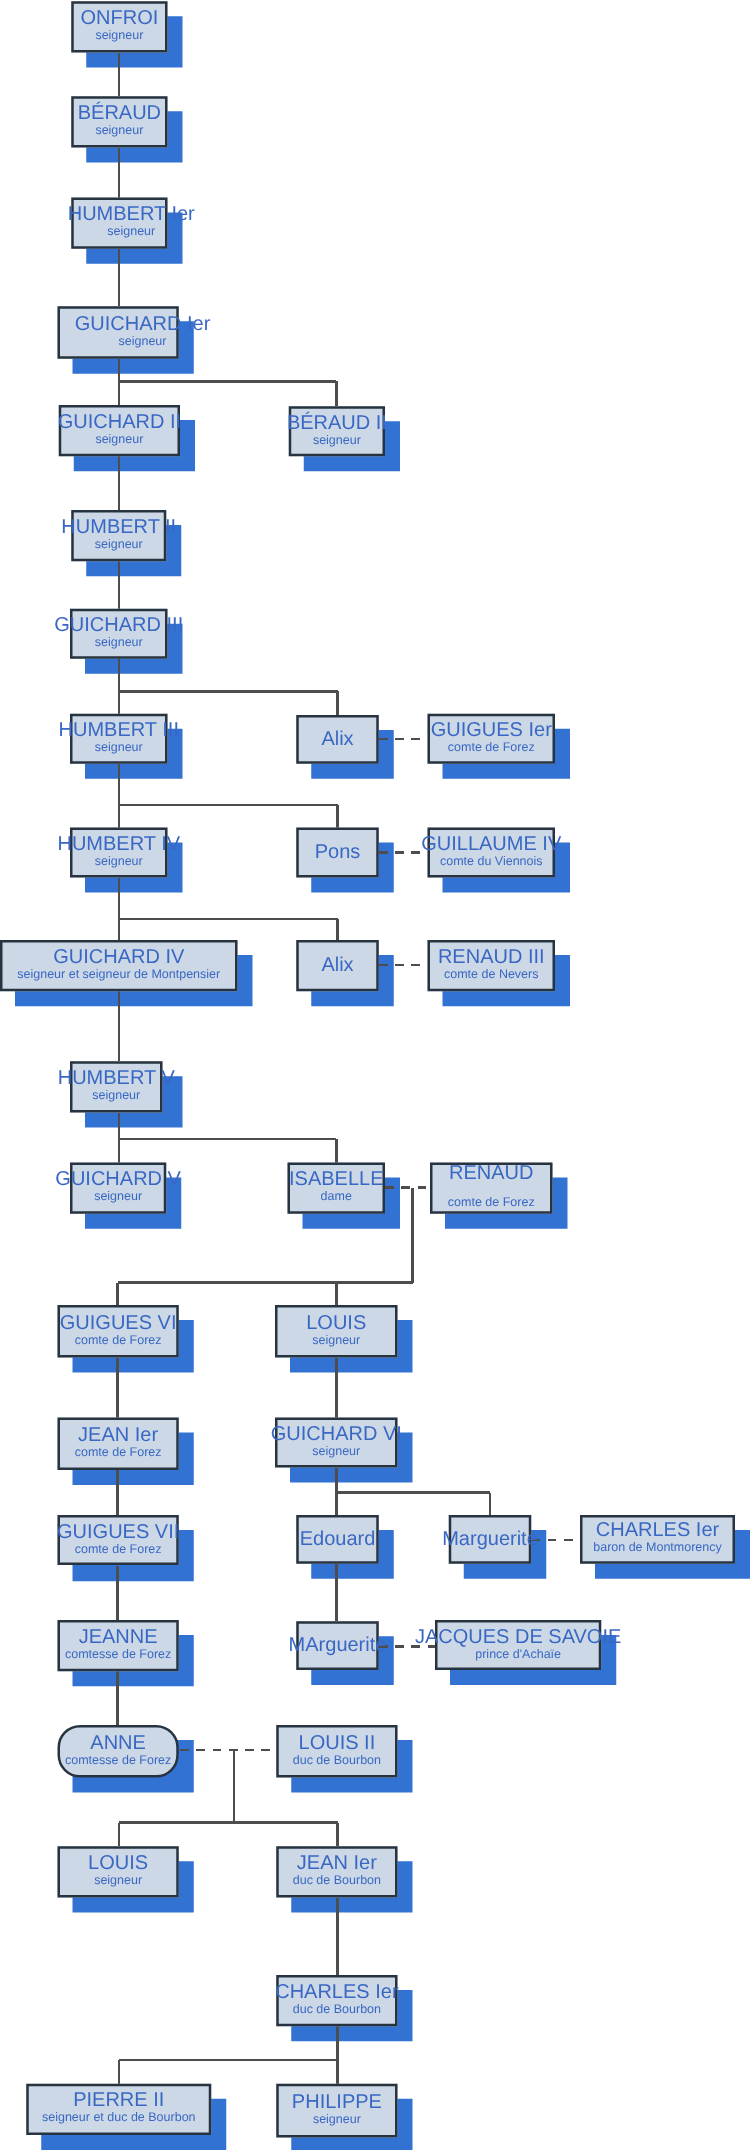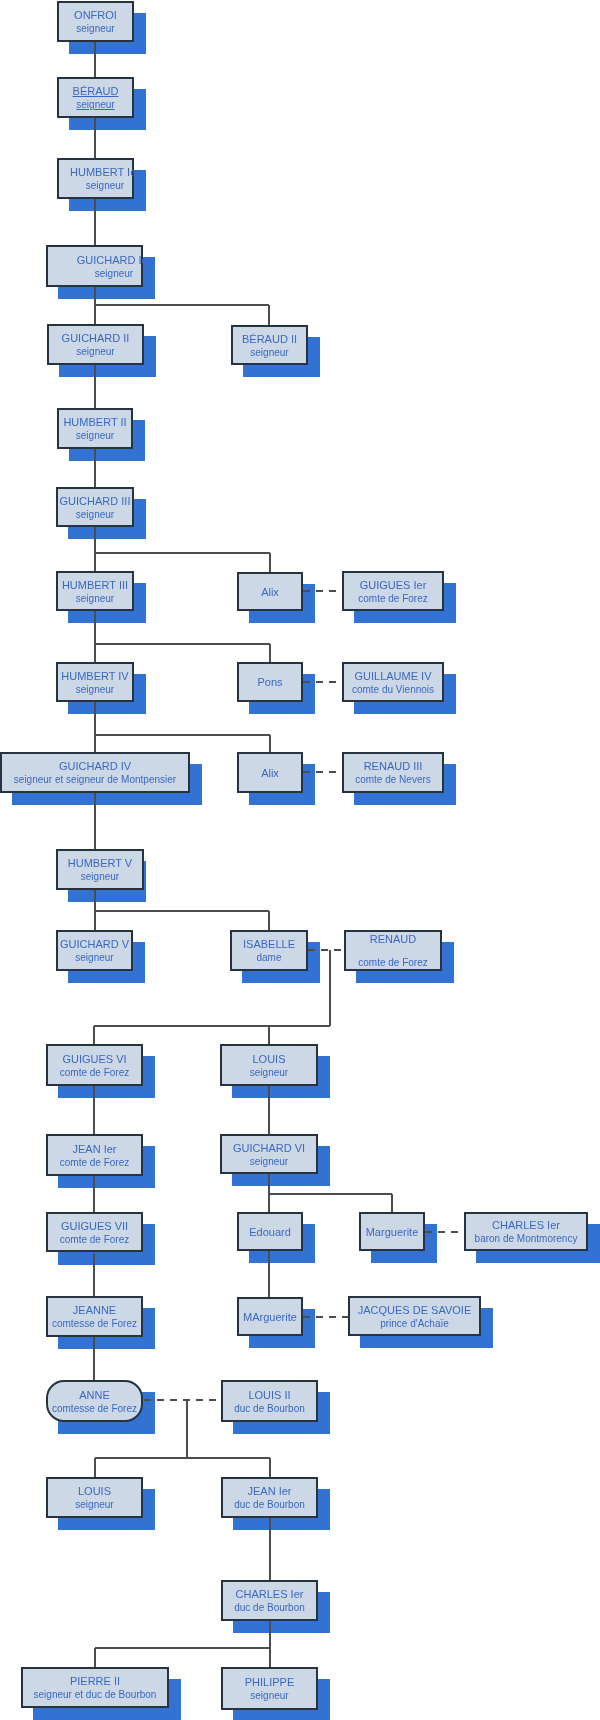--- a/index.html
+++ b/index.html
@@ -26,21 +26,21 @@
     border: 2px solid var(--node-border, #273440);
     color: var(--text-color, #3968c4);
     display: flex;
     flex-direction: column;
     align-items: center;
     justify-content: center;
     text-align: center;
     cursor: default;
   }
   .person-name {
-    font-size: 11px;
+    font-size: 16px;
     line-height: 14px;
     white-space: nowrap;
   }
   .person-title {
     font-size: 10px;
     line-height: 13px;
     white-space: nowrap;
   }
 </style>
 </head>
@@ -134,21 +134,21 @@
       <line x1="303" y1="772" x2="342" y2="772" stroke="#4d4d4d" stroke-width="2" shape-rendering="crispEdges" stroke-dasharray="7,6"></line>
       <line x1="308" y1="950" x2="344" y2="950" stroke="#4d4d4d" stroke-width="2" shape-rendering="crispEdges" stroke-dasharray="7,6"></line>
       <line x1="425" y1="1232" x2="464" y2="1232" stroke="#4d4d4d" stroke-width="2" shape-rendering="crispEdges" stroke-dasharray="7,6"></line>
       <line x1="303" y1="1317" x2="348" y2="1317" stroke="#4d4d4d" stroke-width="2" shape-rendering="crispEdges" stroke-dasharray="7,6"></line>
       <line x1="144" y1="1400" x2="221" y2="1400" stroke="#4d4d4d" stroke-width="2" shape-rendering="crispEdges" stroke-dasharray="7,6"></line>
     </svg>
     <div class="node" style="left: 57px; top: 1px; width: 77px; height: 41px;">
       <span class="person-name">ONFROI</span>
       <span class="person-title">seigneur</span>
     </div>
-    <div class="node" style="left: 57px; top: 77px; width: 77px; height: 41px; text-decoration: underline;">
+    <div class="node" style="left: 57px; top: 77px; width: 77px; height: 41px;">
       <span class="person-name">BÉRAUD</span>
       <span class="person-title">seigneur</span>
     </div>
     <div class="node" style="left: 57px; top: 158px; width: 77px; height: 41px; padding-left: 19px;">
       <span class="person-name">HUMBERT Ier</span>
       <span class="person-title">seigneur</span>
     </div>
     <div class="node" style="left: 46px; top: 245px; width: 97px; height: 42px; padding-left: 39px;">
       <span class="person-name">GUICHARD Ier</span>
       <span class="person-title">seigneur</span>
@@ -195,21 +195,21 @@
       <span class="person-name">GUICHARD IV</span>
       <span class="person-title">seigneur et seigneur de Montpensier</span>
     </div>
     <div class="node" style="left: 237px; top: 752px; width: 66px; height: 41px;">
       <span class="person-name">Alix</span>
     </div>
     <div class="node" style="left: 342px; top: 752px; width: 102px; height: 41px;">
       <span class="person-name">RENAUD III</span>
       <span class="person-title">comte de Nevers</span>
     </div>
-    <div class="node" style="left: 56px; top: 849px; width: 88px; height: 41px;">
+    <div class="node" style="left: 56px; top: 849px; width: 74px; height: 41px;">
       <span class="person-name">HUMBERT V</span>
       <span class="person-title">seigneur</span>
     </div>
     <div class="node" style="left: 56px; top: 930px; width: 77px; height: 41px;">
       <span class="person-name">GUICHARD V</span>
       <span class="person-title">seigneur</span>
     </div>
     <div class="node" style="left: 230px; top: 930px; width: 78px; height: 41px;">
       <span class="person-name">ISABELLE</span>
       <span class="person-title">dame</span>

